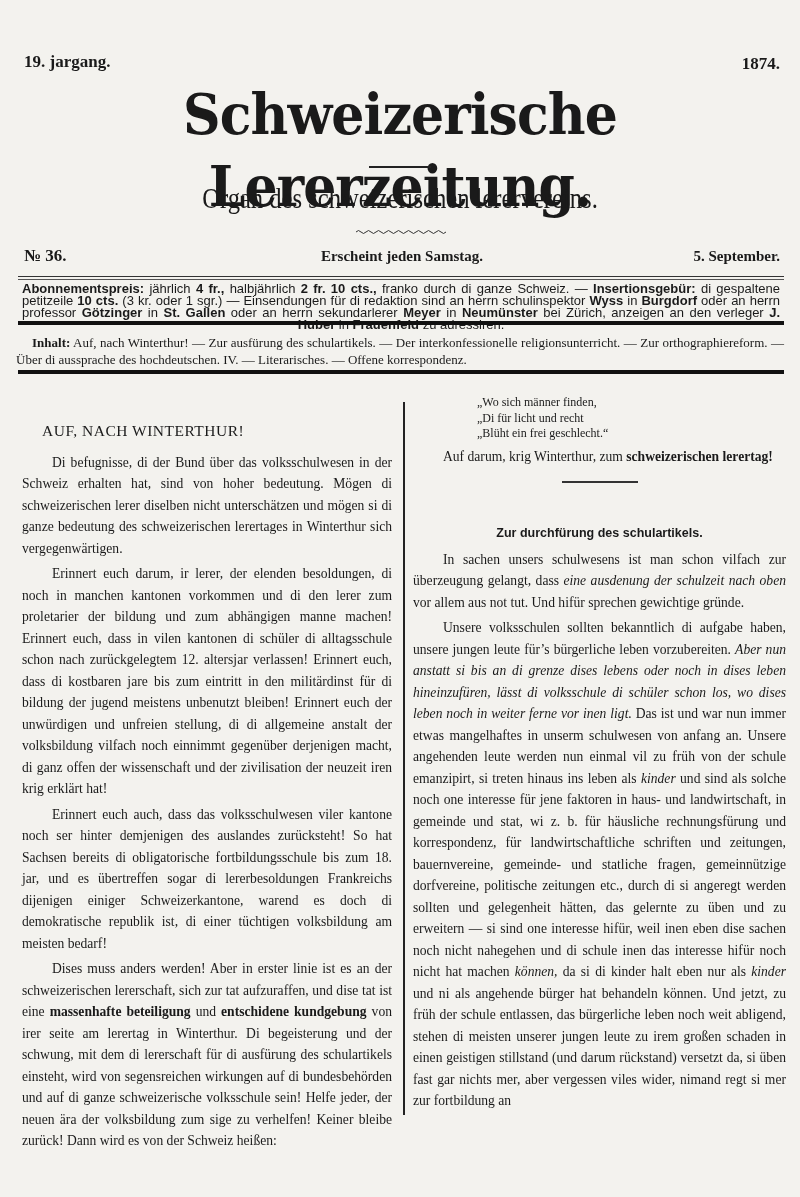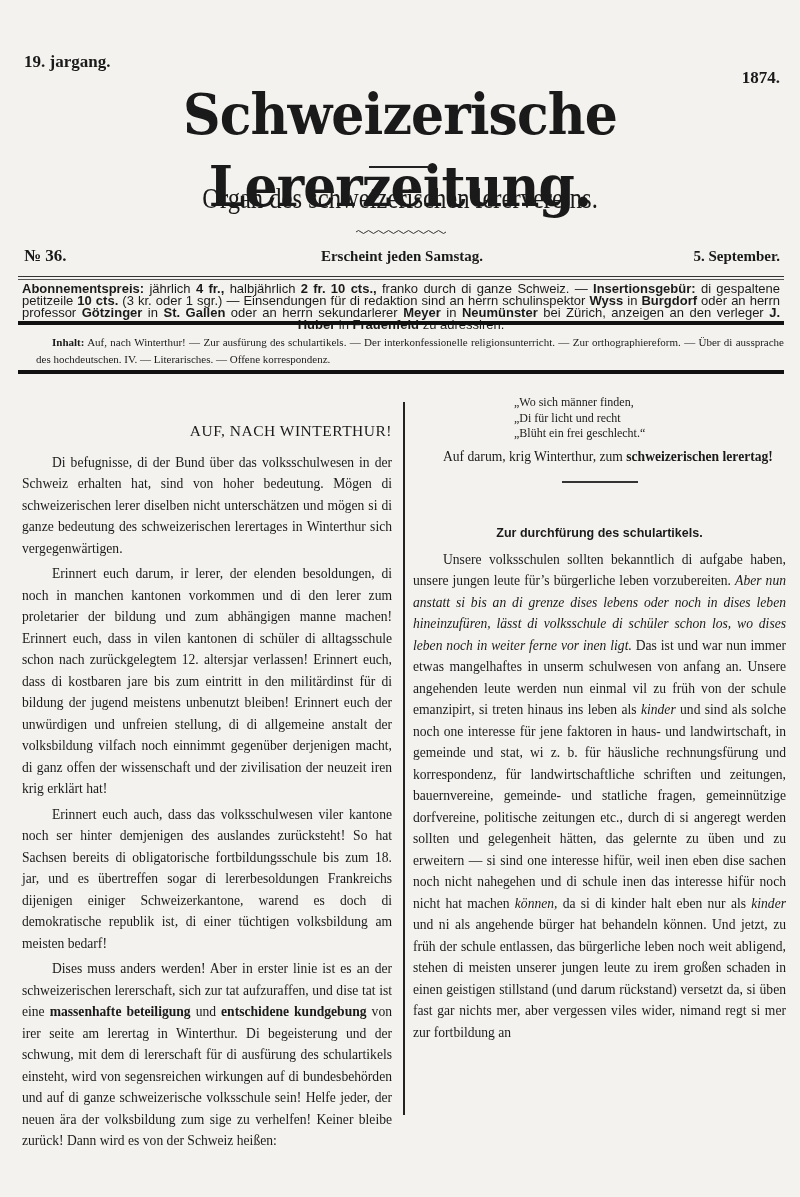--- a/index.html
+++ b/index.html
@@ -7,21 +7,21 @@
     width: 800px; height: 1197px; overflow: hidden;
     background: #f3f2ee;
     font-family: "Liberation Serif", "DejaVu Serif", serif;
     color: #1a1a1a;
     position: relative;
   }
   .page { position: absolute; left: 0; top: 0; width: 800px; height: 1197px; }
 
   .topline { position: absolute; top: 52px; left: 24px; right: 20px; height: 22px; }
   .topline .left { position: absolute; left: 0; top: 0; font-weight: bold; font-size: 17px; }
-  .topline .right { position: absolute; right: 0; top: 16px; font-weight: bold; font-size: 17px; }
+  .topline .right { position: absolute; right: 0; top: 2px; font-weight: bold; font-size: 17px; }
 
   .masthead {
     position: absolute; top: 78px; left: 0; width: 800px; text-align: center;
     font-family: "DejaVu Serif", serif; font-weight: bold;
     font-size: 56px; letter-spacing: -1px; line-height: 72px;
     transform: scaleX(0.93); transform-origin: center;
   }
   .rule-short { position: absolute; top: 166px; left: 369px; width: 62px; height: 2px; background: #222; }
   .subtitle {
     position: absolute; top: 178px; left: 0; width: 800px; text-align: center;
@@ -42,41 +42,41 @@
   .subscr {
     position: absolute; top: 283px; left: 22px; right: 20px;
     font-family: "Liberation Sans", sans-serif; font-size: 13px; line-height: 12px;
     text-align: justify; text-align-last: center;
   }
   .subscr b { font-weight: bold; }
 
   .hr-thick1 { position: absolute; top: 321px; left: 18px; right: 16px; height: 4px; background: #111; }
   .contents {
     position: absolute; top: 334px; left: 16px; right: 16px;
-    font-size: 11px; line-height: 17px; text-align: justify; margin-left: 20px;
+    font-size: 13px; line-height: 17px; text-align: justify;
   }
   .contents .ind { padding-left: 16px; }
   .hr-thick2 { position: absolute; top: 370px; left: 18px; right: 16px; height: 4px; background: #111; }
 
   .col-divider { position: absolute; left: 403px; top: 402px; width: 2px; height: 713px; background: #222; }
 
   .col { position: absolute; font-size: 13.6px; line-height: 21.5px; text-align: justify; }
   .col-left { left: 22px; top: 420px; width: 370px; }
   .col-right { left: 413px; top: 395px; width: 373px; }
 
   .col p { margin: 0 0 4px 0; text-indent: 30px; }
   h2.title-left {
-    margin: 0 0 10px 0; text-align: right; font-size: 15.5px; font-weight: normal;
+    margin: 0 0 10px 0; text-align: left; font-size: 15.5px; font-weight: normal;
     letter-spacing: 0.5px; padding-left: 20px;
   }
   .strong { font-weight: bold; }
   .it { font-style: italic; }
 
   .poem { margin: 0 0 4px 64px; font-size: 12px; line-height: 15.5px; }
-  .poem div { white-space: nowrap; margin-left: 37px; }
+  .poem div { white-space: nowrap; }
 
   .rule-mid { width: 76px; height: 2px; background: #333; margin: 14px auto 40px auto; }
   h3.sect {
     margin: 0 0 4px 0; text-align: center;
     font-family: "Liberation Sans", sans-serif; font-weight: bold; font-size: 12.5px;
   }
 </style>
 </head>
 <body>
 
@@ -125,16 +125,17 @@
 
   <div class="col col-right">
     <div class="poem">
       <div>„Wo sich männer finden,</div>
       <div>„Di für licht und recht</div>
       <div>„Blüht ein frei geschlecht.“</div>
     </div>
     <p><span>Auf darum, krig Winterthur, zum </span><span class="strong">schweizerischen lerertag!</span></p>
     <div class="rule-mid"></div>
     <h3 class="sect">Zur durchfürung des schulartikels.</h3>
+    <p><span>In sachen unsers schulwesens ist man schon vilfach zur überzeugung gelangt, dass </span><span class="it">eine ausdenung der schulzeit nach oben</span><span> vor allem aus not tut. Und hifür sprechen gewichtige gründe.</span></p>
     <p><span>Unsere volksschulen sollten bekanntlich di aufgabe haben, unsere jungen leute für’s bürgerliche leben vorzubereiten. </span><span class="it">Aber nun anstatt si bis an di grenze dises lebens oder noch in dises leben hineinzufüren, lässt di volksschule di schüler schon los, wo dises leben noch in weiter ferne vor inen ligt.</span><span> Das ist und war nun immer etwas mangelhaftes in unserm schulwesen von anfang an. Unsere angehenden leute werden nun einmal vil zu früh von der schule emanzipirt, si treten hinaus ins leben als </span><span class="it">kinder</span><span> und sind als solche noch one interesse für jene faktoren in haus- und landwirtschaft, in gemeinde und stat, wi z. b. für häusliche rechnungsfürung und korrespondenz, für landwirtschaftliche schriften und zeitungen, bauernvereine, gemeinde- und statliche fragen, gemeinnützige dorfvereine, politische zeitungen etc., durch di si angeregt werden sollten und gelegenheit hätten, das gelernte zu üben und zu erweitern — si sind one interesse hifür, weil inen eben dise sachen noch nicht nahegehen und di schule inen das interesse hifür noch nicht hat machen </span><span class="it">können,</span><span> da si di kinder halt eben nur als </span><span class="it">kinder</span><span> und ni als angehende bürger hat behandeln können. Und jetzt, zu früh der schule entlassen, das bürgerliche leben noch weit abligend, stehen di meisten unserer jungen leute zu irem großen schaden in einen geistigen stillstand (und darum rückstand) versetzt da, si üben fast gar nichts mer, aber vergessen viles wider, nimand regt si mer zur fortbildung an</span></p>
   </div>
 
 </div>
 
 </body></html>

